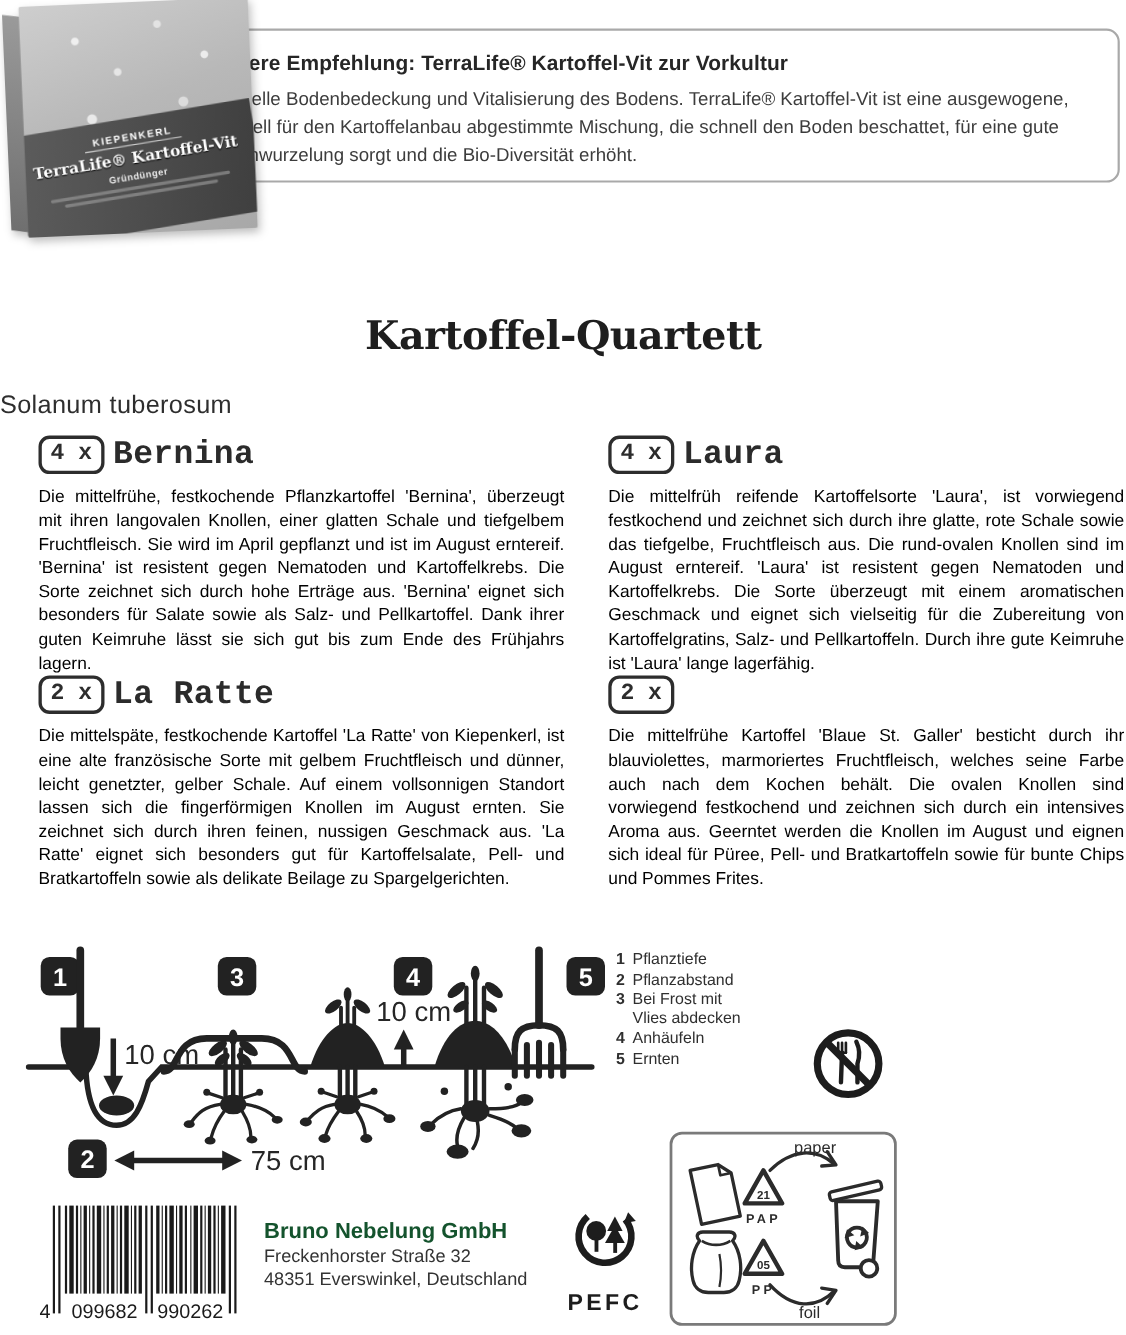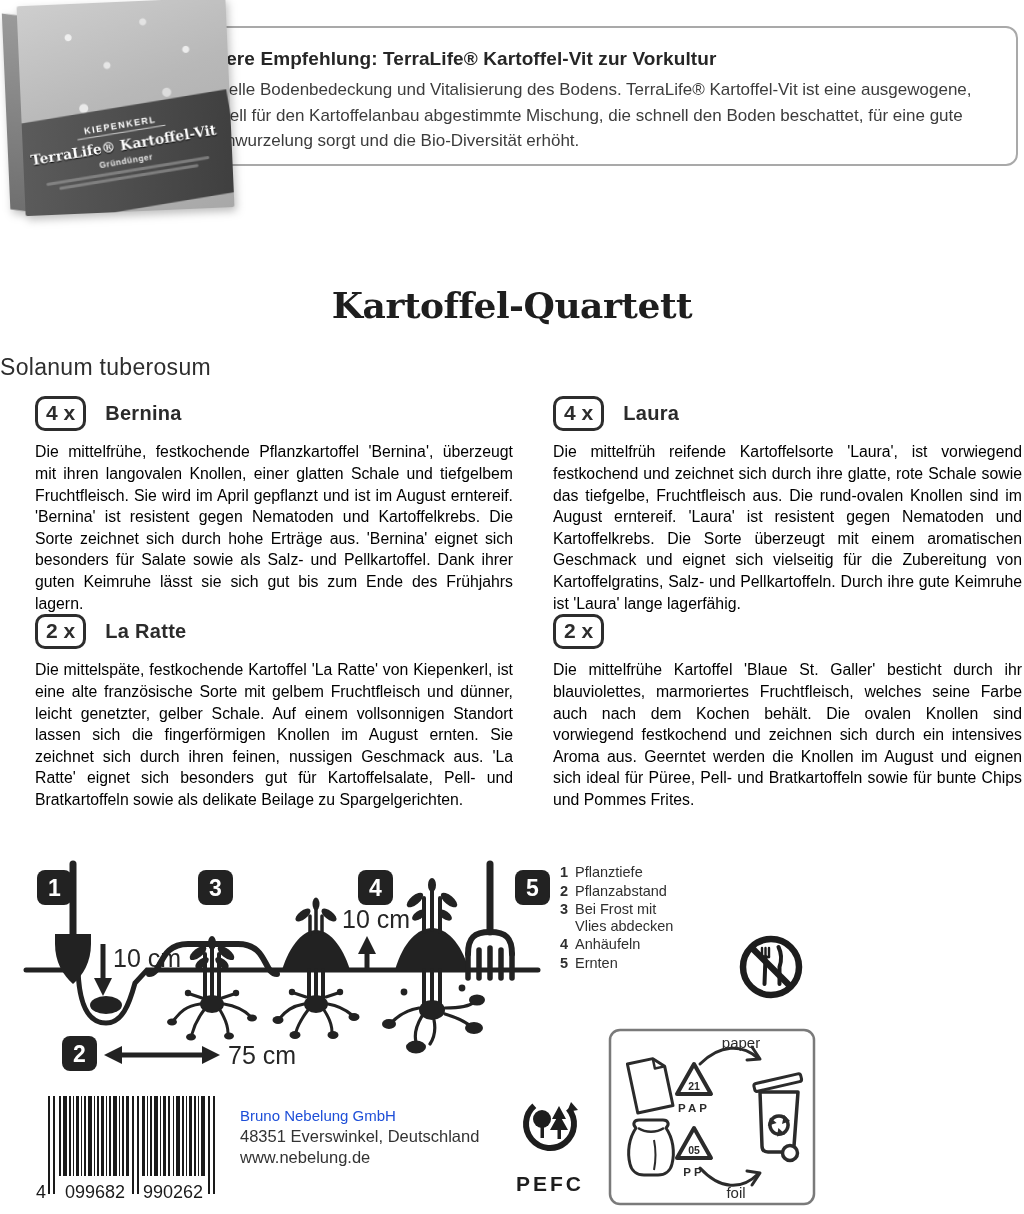--- a/index.html
+++ b/index.html
@@ -47,40 +47,40 @@
               letter-spacing:-.5px;}
   .sub-title{position:absolute;left:0;top:354px;width:100%;
              font-size:23px;color:#2e2e2e;letter-spacing:.3px;}
 
   
   .variety{position:absolute;}
   .v1{left:35px;top:396px;width:478px;}
   .v2{left:553px;top:396px;width:469px;}
   .v3{left:35px;top:614px;width:478px;}
   .v4{left:553px;top:614px;width:469px;}
-  .v-head{display:flex;align-items:center;gap:19px;}
+  .v-head{display:flex;align-items:center;gap:8px;font-family:Liberation Mono, monospace;}
   .v-badge{display:inline-block;border:3px solid #2d2d2d;border-radius:10px;padding:1px 8px 2px;
            font-weight:bold;font-size:21px;line-height:1.25;color:#2d2d2d;white-space:nowrap;}
-  .v-name{font-size:20px;font-weight:bold;color:#2b2b2b;letter-spacing:.3px;}
+  .v-name{font-size:30px;font-weight:bold;color:#2b2b2b;letter-spacing:.3px;}
   .v-desc{margin:10px 0 0;font-size:15.8px;line-height:1.37;text-align:justify;color:#000000;}
 
   
   .diagram{position:absolute;left:22px;top:858px;}
   .legend{position:absolute;left:560px;top:864px;width:180px;font-size:14.5px;color:#2f2f2f;}
   .lg-row{display:flex;gap:5px;line-height:1.14;margin-bottom:2px;}
   .lg-n{font-weight:bold;min-width:10px;}
   .lg-t{white-space:pre-line;}
 
   .nofood{position:absolute;left:735px;top:931px;}
   .recycle{position:absolute;left:608px;top:1028px;}
   .barcode{position:absolute;left:36px;top:1094px;}
 
   
   .address{position:absolute;left:240px;top:1106px;width:275px;font-size:16.5px;line-height:1.3;color:#333;}
-  .addr-co{font-weight:normal;font-size:15px;color:#1d4ed8;}
+  .addr-co{font-weight:bold;font-size:20px;color:#14532d;}
   .pefc{position:absolute;left:498px;top:1094px;width:104px;text-align:center;color:#1d1d1d;}
   .pefc-name{font-size:21px;font-weight:bold;letter-spacing:3px;margin-top:14px;}
   .pefc-cert{font-size:9.5px;color:#444;margin-top:16px;font-style:italic;}
   .pefc-pack{font-size:11.5px;color:#333;margin-top:15px;}
 
   svg text{font-family:"Liberation Sans",sans-serif;}
 </style>
 </head>
 <body>
 
@@ -371,22 +371,22 @@
     </g>
     <g font-family="DejaVu Sans Mono,monospace" font-size="18" fill="#1a1a1a">
       <text x="0" y="104">4</text>
       <text x="59" y="104" text-anchor="middle">099682</text>
       <text x="137" y="104" text-anchor="middle">990262</text>
     </g>
   </svg>
 
   <div class="address">
     <div class="addr-co">Bruno Nebelung GmbH</div>
+    <div>Freckenhorster Straße 32</div>
     <div>48351 Everswinkel, Deutschland</div>
-    <div>www.nebelung.de</div>
   </div>
 
   <div class="pefc">
     <svg width="64" height="60" viewBox="0 0 64 60">
       <circle cx="32" cy="30" r="24" fill="none" stroke="#1d1d1d" stroke-width="6" stroke-dasharray="112 39" transform="rotate(-40 32 30)"></circle>
       <path d="M53 8 L60 16 L49 18 Z" fill="#1d1d1d"></path>
       <circle cx="24" cy="25" r="9" fill="#1d1d1d"></circle>
       <rect x="22.5" y="31" width="3.5" height="13" fill="#1d1d1d"></rect>
       <path d="M41 12 L48 25 L34 25 Z" fill="#1d1d1d"></path>
       <path d="M41 20 L50 36 L32 36 Z" fill="#1d1d1d"></path>

